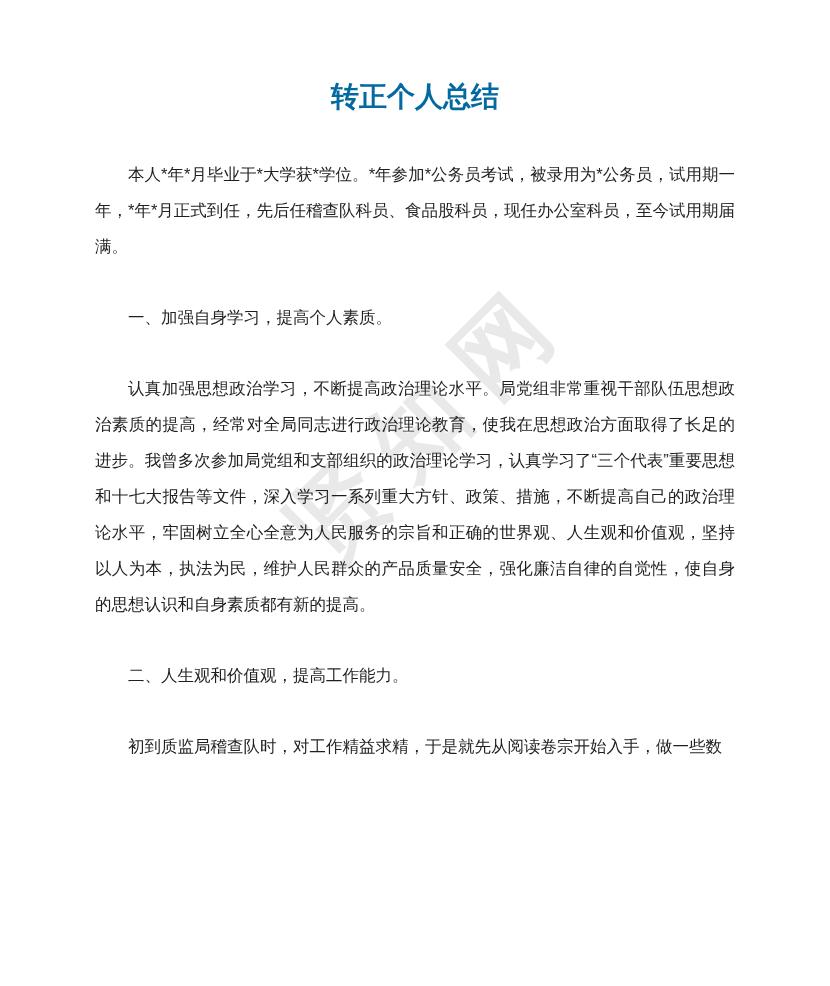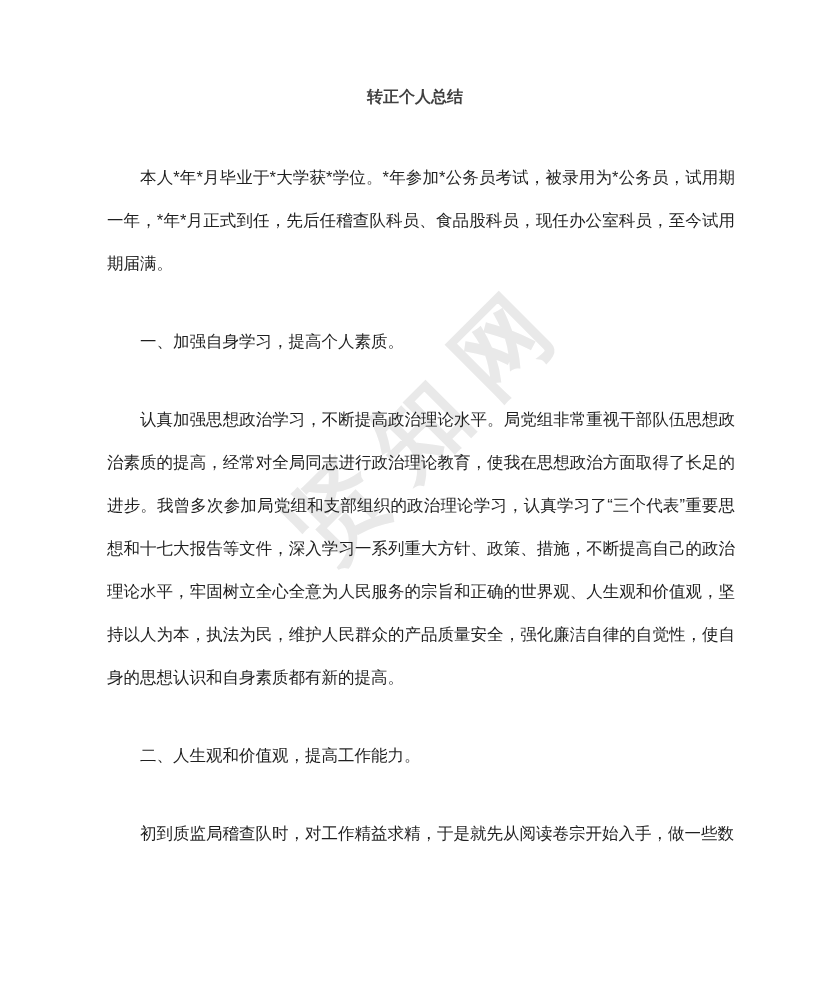--- a/index.html
+++ b/index.html
@@ -29,30 +29,30 @@
     pointer-events: none;
     z-index: 0;
   }
   .content {
     position: relative;
     z-index: 1;
     padding: 82px 95px 0 95px;
   }
   .doc-title {
     margin: 0 0 44px 0;
-    font-size: 16px;
+    font-size: 28px;
     line-height: 30px;
     font-weight: 700;
     text-align: center;
-    color: #404040;
+    color: #0369a1;
   }
   .para {
-    margin: 0 0 35px 12px;
+    margin: 0 0 35px 0;
     font-size: 16.5px;
-    line-height: 43px;
+    line-height: 36px;
     color: #1f1f1f;
     text-align: justify;
     text-justify: inter-ideograph;
     text-indent: 2em;
     word-break: break-all;
   }
 </style>
 </head>
 <body>
 

